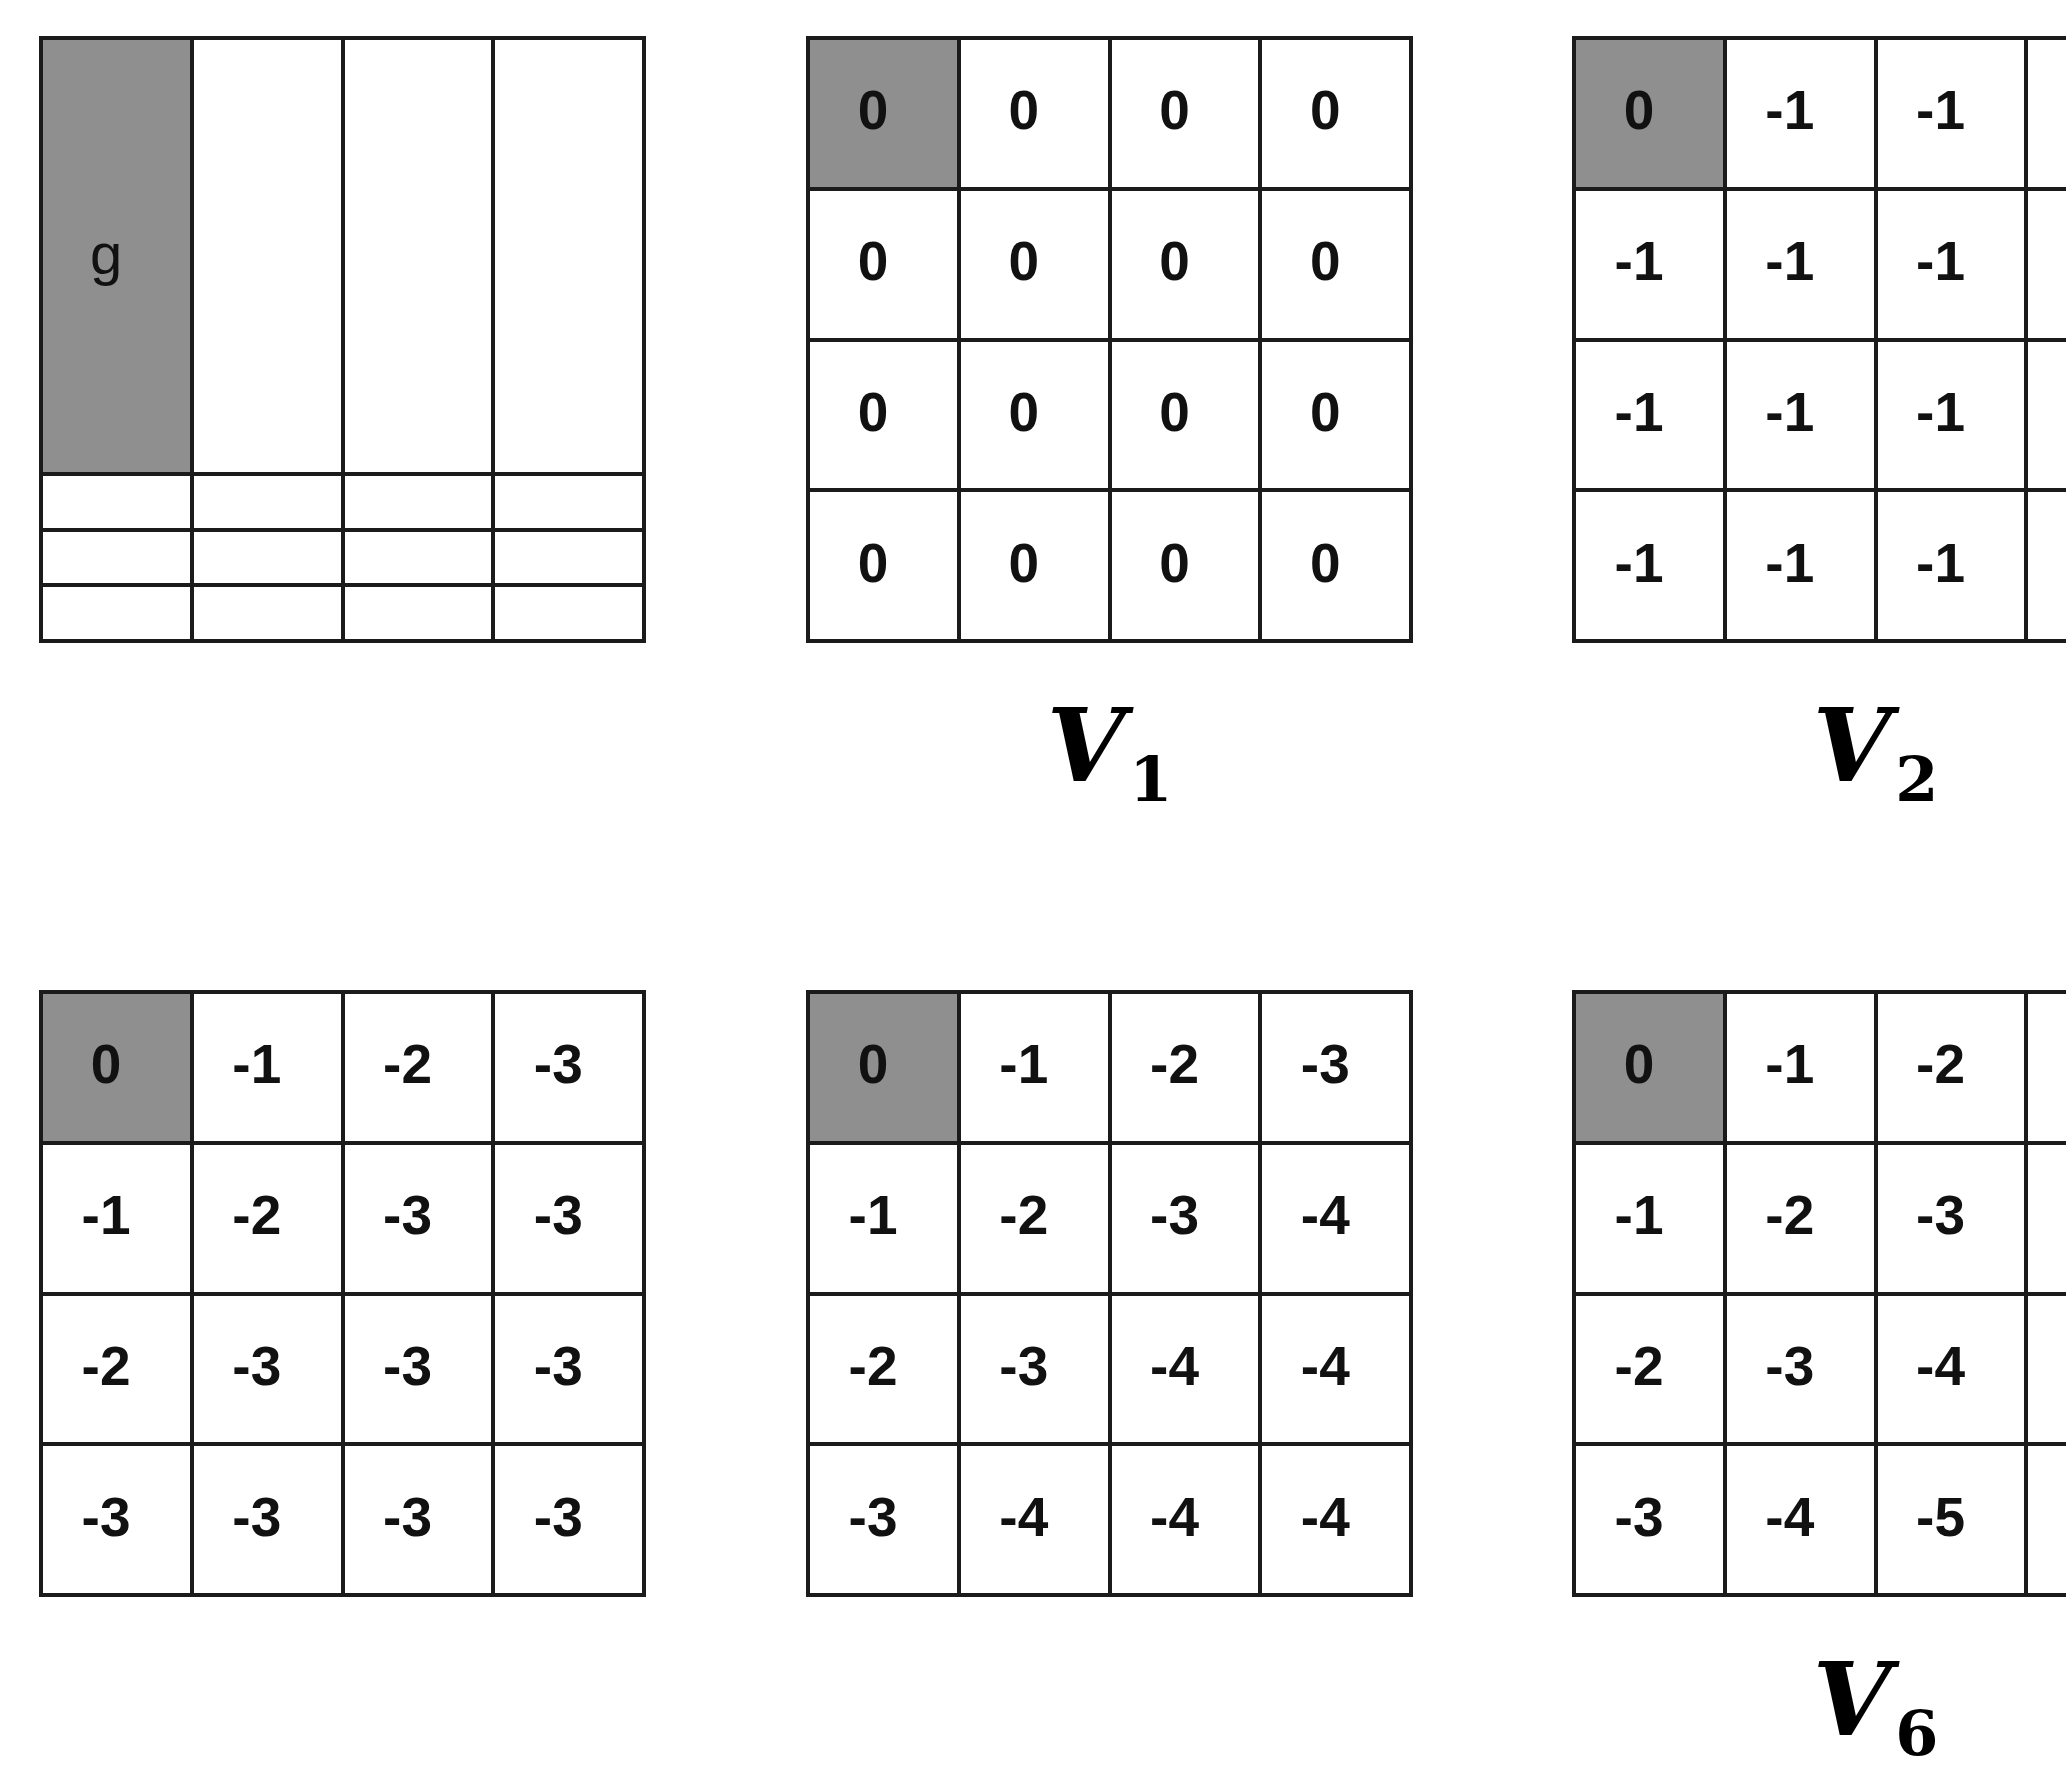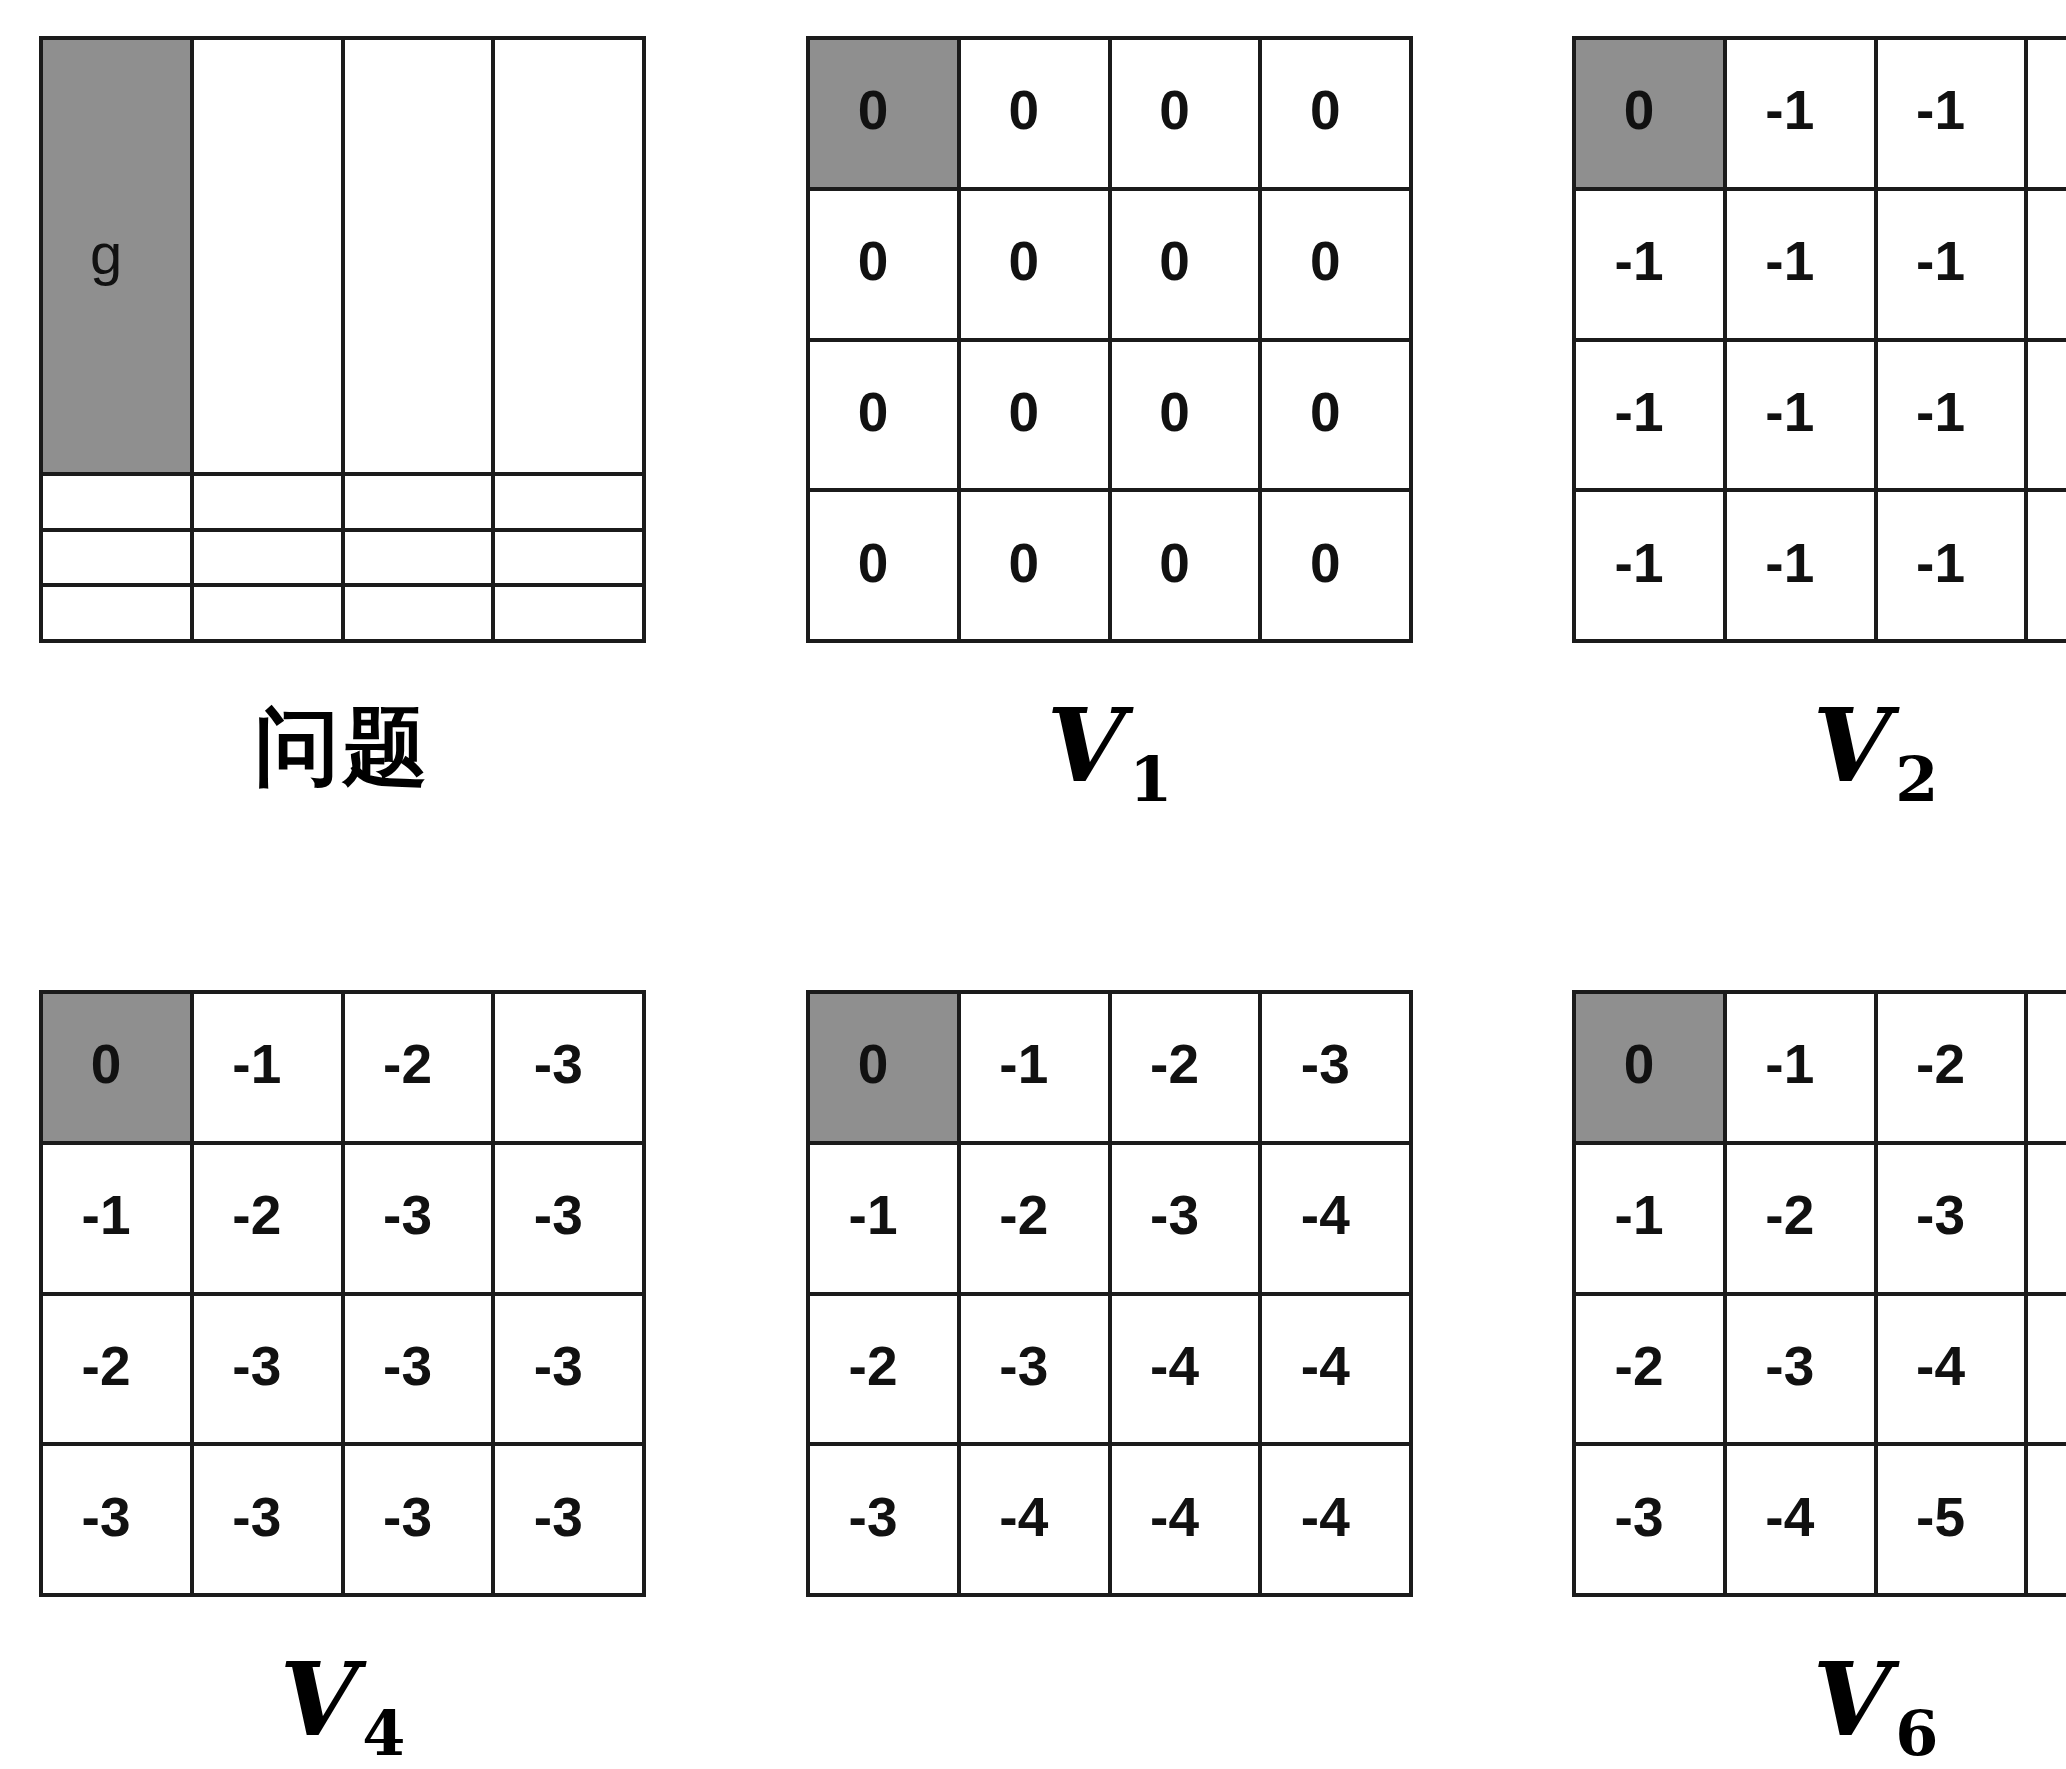--- a/index.html
+++ b/index.html
@@ -54,21 +54,20 @@
             <td class="cell"></td>
           </tr>
       <tr>
             <td class="cell"></td>
             <td class="cell"></td>
             <td class="cell"></td>
             <td class="cell"></td>
           </tr>
     </tbody>
       </table>
-    <div class="label label-cjk"><span>问题</span></div>
   </section>
 
   <section class="panel p1">
     <table class="grid">
       <tbody>
           <tr>
             <td class="cell goal">0</td>
             <td class="cell">0</td>
             <td class="cell">0</td>
             <td class="cell">0</td>
@@ -150,21 +149,20 @@
             <td class="cell">-3</td>
           </tr>
       <tr>
             <td class="cell">-3</td>
             <td class="cell">-3</td>
             <td class="cell">-3</td>
             <td class="cell">-3</td>
           </tr>
     </tbody>
       </table>
-    <div class="label label-math"><span class="lbl-base">V</span><span class="lbl-sub">4</span></div>
   </section>
 
   <section class="panel p5">
     <table class="grid">
       <tbody>
           <tr>
             <td class="cell goal">0</td>
             <td class="cell">-1</td>
             <td class="cell">-2</td>
             <td class="cell">-3</td>

